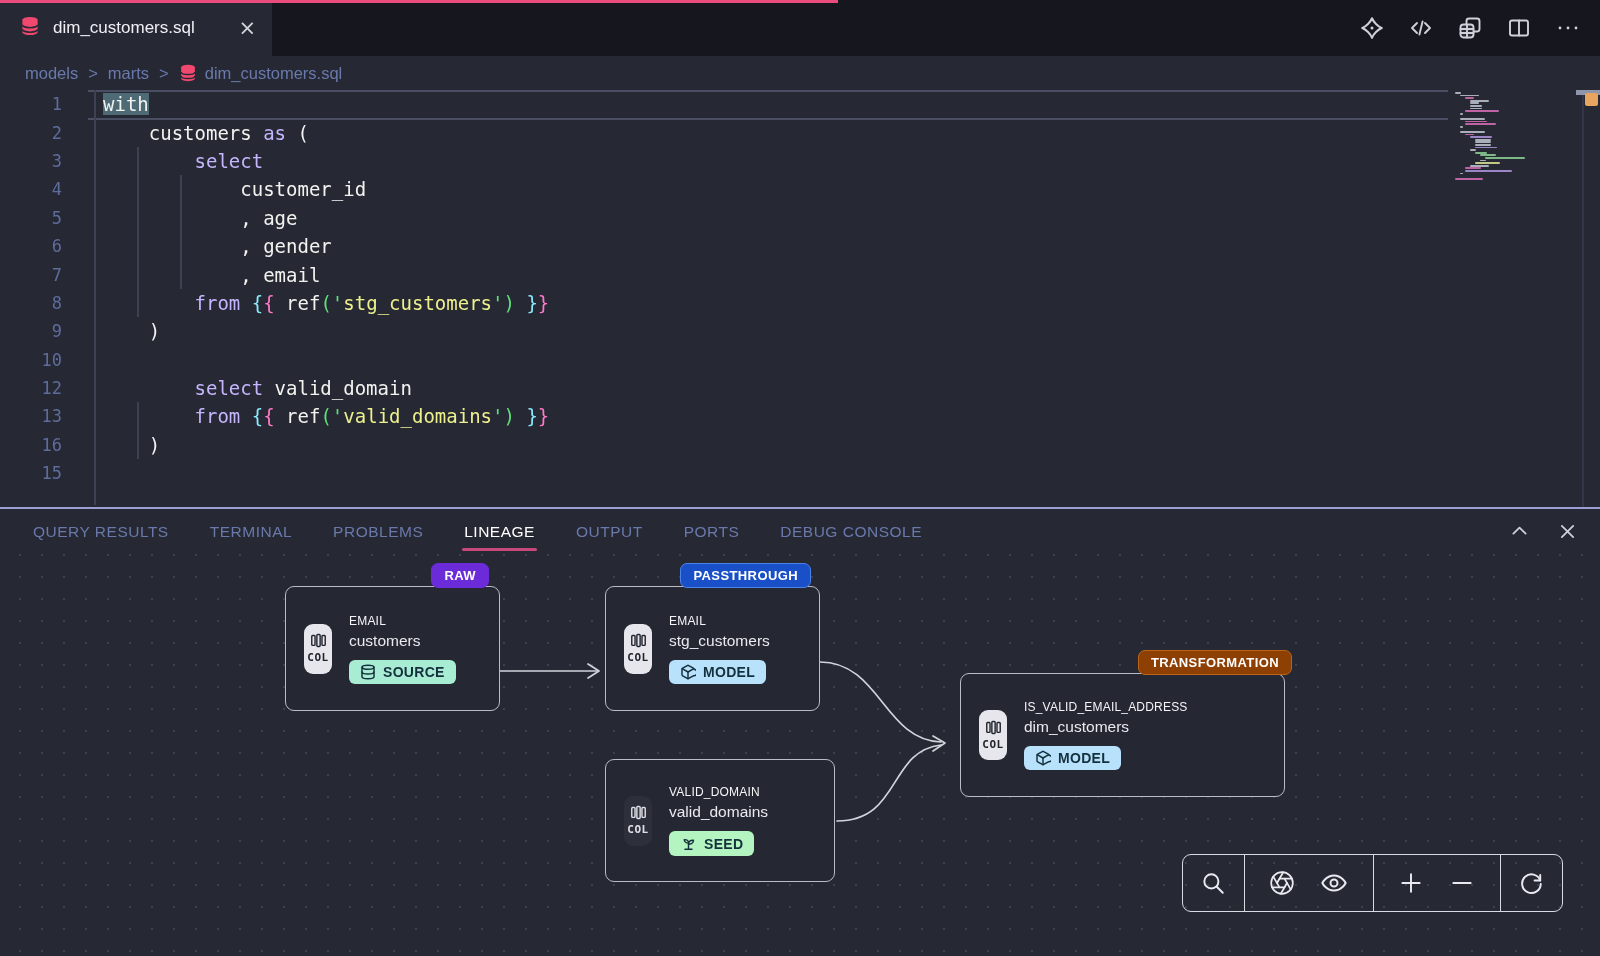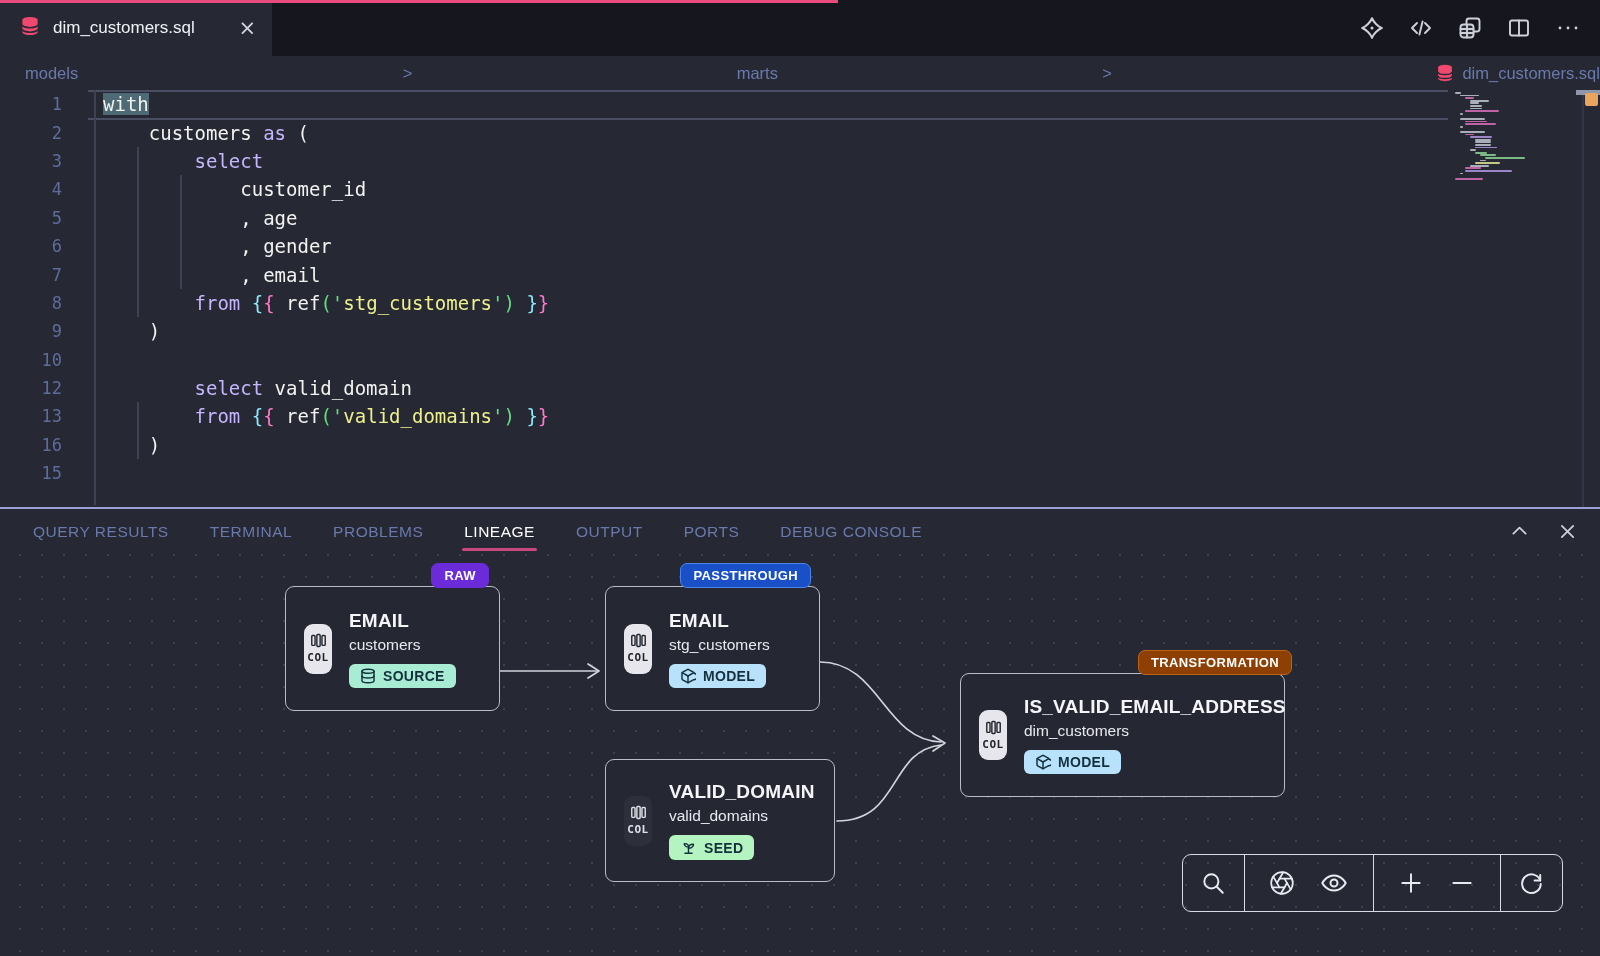--- a/index.html
+++ b/index.html
@@ -12,21 +12,21 @@
   .tab{position:absolute;left:0;top:0;width:272px;height:56px;background:#262934;
        display:flex;align-items:center;gap:13px;padding:0 16px 0 20px;box-sizing:border-box;cursor:pointer;}
   .tab-title{color:#eef0f4;font-size:17px;font-weight:500;white-space:nowrap;}
   .tab-close{margin-left:auto;color:#d3d5dc;font-size:21px;line-height:1;cursor:pointer;font-family:"DejaVu Sans",sans-serif;}
   .top-actions{position:absolute;right:20px;top:0;height:56px;display:flex;align-items:center;gap:25px;}
   .icon-btn{display:flex;align-items:center;justify-content:center;cursor:pointer;color:#cfd1d9;}
   .icon-btn svg{display:block;}
 
   
   .breadcrumb{position:absolute;top:56px;left:0;right:0;height:34px;background:#262934;
-      display:flex;align-items:center;padding-left:25px;gap:10px;color:#6a79ab;font-size:16.5px;justify-content:space-between;}
+      display:flex;align-items:center;padding-left:25px;gap:10px;color:#6a79ab;font-size:16.5px;}
   .crumb{cursor:pointer;display:flex;align-items:center;gap:8px;}
   .crumb-sep{color:#6a79ab;}
 
   
   .editor{position:absolute;top:90px;left:0;right:0;height:417px;background:#262934;overflow:hidden;
           font-family:"DejaVu Sans Mono",monospace;font-size:19px;}
   .code-line{display:flex;height:28.4px;align-items:center;position:relative;z-index:2;}
   .ln{width:62px;text-align:right;color:#5e6c9b;font-size:17px;flex:none;}
   .lc{padding-left:41px;white-space:pre;color:#f2f2ef;text-align:right;}
   .tk-kw{color:#c4b5fd;} .tk-w{color:#f2f2ef;} .tk-cy{color:#8be9fd;}
@@ -55,21 +55,21 @@
       background-size:22px 22px;background-position:9px 12px;}
   .edges{position:absolute;inset:0;width:100%;height:100%;}
   .node{position:absolute;background:#252732;border:1.6px solid #b9bdc9;border-radius:9px;
       box-sizing:border-box;display:flex;align-items:center;gap:17px;padding:0 18px;cursor:pointer;}
   .col-box{width:28px;height:50px;border-radius:9px;display:flex;flex-direction:column;
       align-items:center;justify-content:center;flex:none;}
   .col-light{background:#e6e6ec;color:#22242e;}
   .col-dark{background:#2d2f3b;color:#dfe1e8;}
   .col-label{font-size:11px;font-weight:700;letter-spacing:.5px;font-family:"DejaVu Sans Mono",monospace;margin-top:1px;}
   .node-text{display:flex;flex-direction:column;align-items:flex-start;}
-  .node-title{font-size:19px;font-weight:700;color:#f5f5f8;letter-spacing:.2px;}
+  .node-title{font-size:12px;font-weight:400;color:#f5f5f8;letter-spacing:.2px;}
   .node-sub{font-size:15.5px;color:#e9eaef;margin-top:4px;}
   .res-badge{display:inline-flex;align-items:center;gap:7px;margin-top:10px;padding:4px 11px;
       border-radius:6px;font-size:14px;font-weight:700;letter-spacing:.3px;color:#14303c;}
   .res-source{background:#a9ecd4;} .res-model{background:#b8e1fc;} .res-seed{background:#b4f4c0;}
   .status-badge{position:absolute;top:-24px;padding:4px 12px;border-radius:7px;font-size:13px;
       font-weight:600;color:#fff;letter-spacing:.4px;border:1.5px solid transparent;white-space:nowrap;}
   .badge-raw{background:#6b2bd9;border-color:#6b2bd9;}
   .badge-passthrough{background:#1950c8;border-color:#4d82e8;}
   .badge-transformation{background:#8d3f04;border-color:#bb6316;}
 

